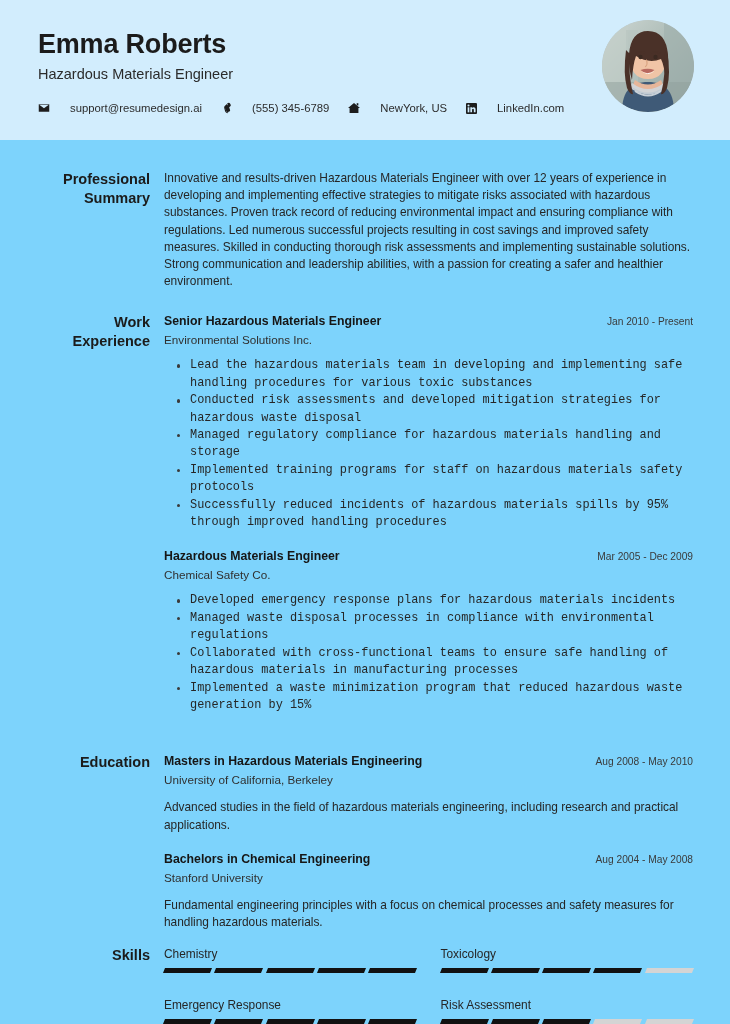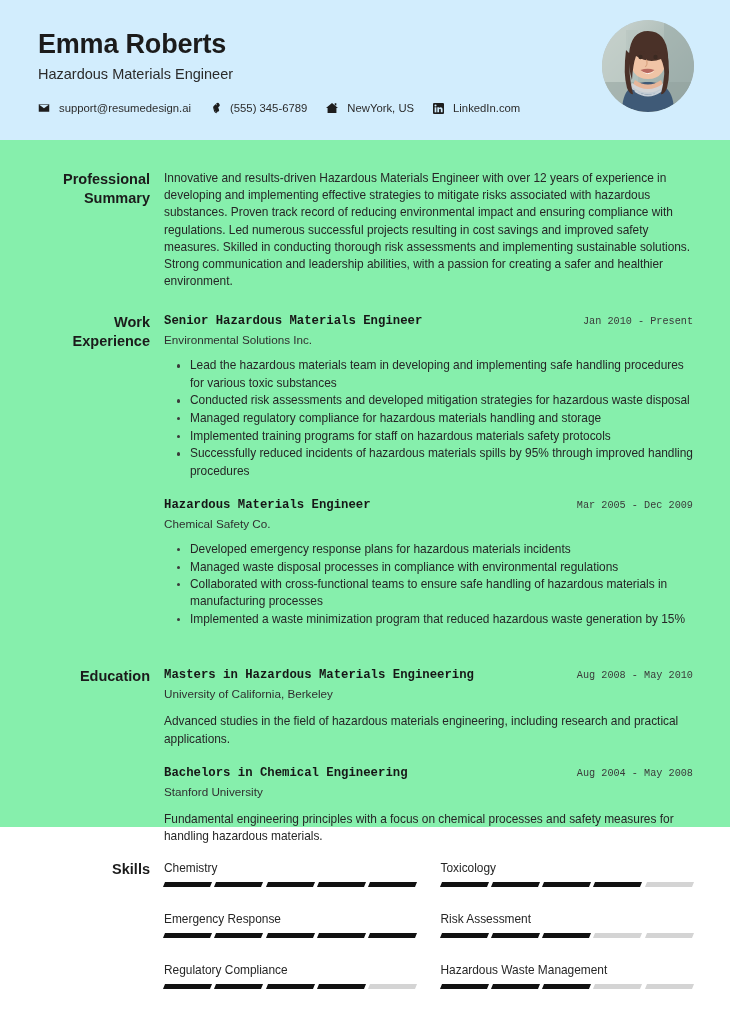--- a/index.html
+++ b/index.html
@@ -3,21 +3,21 @@
 <meta charset="utf-8">
 <style>
   * { box-sizing: border-box; margin: 0; padding: 0; }
   html, body {
     width: 730px;
     height: 1024px;
     background: #ffffff;
     font-family: "Liberation Sans", sans-serif;
     overflow: hidden;
   }
-  .page { position: relative; width: 730px; height: 827px; background: #86efac; }
+  .page { position: relative; width: 730px; height: 1024px; background: #7dd3fc; }
 
   
   .header {
     position: relative;
     height: 140px;
     background: #d2edfd;
     padding: 28px 36px 0 38px;
   }
   .name {
     font-size: 27px;
@@ -33,21 +33,21 @@
     line-height: 20px;
   }
   .contact-row {
     display: flex;
     align-items: center;
     margin-top: 18px;
     gap: 19px;
     font-size: 11.3px;
     color: #2c2c2c;
   }
-  .contact-item { display: flex; align-items: center; gap: 9px; white-space: nowrap; }
+  .contact-item { display: flex; align-items: center; gap: 20px; white-space: nowrap; }
   .contact-item svg { display: block; flex: 0 0 auto; }
   .photo {
     position: absolute;
     top: 20px;
     right: 36px;
     width: 92px;
     height: 92px;
     border-radius: 50%;
     overflow: hidden;
     background: #b9c9cf;
@@ -84,21 +84,20 @@
   #section-education { margin-top: 36px; }
   #section-skills { margin-top: 12px; }
 
   .entry { margin-bottom: 3px; }
   .entry + .entry { margin-top: 17px; }
   .entry-head {
     display: flex;
     align-items: baseline;
     justify-content: space-between;
     gap: 20px;
-    font-family: Liberation Mono, monospace;
   }
   .entry-title {
     font-size: 12.3px;
     font-weight: bold;
     color: #161616;
     line-height: 17px;
   }
   .entry-date {
     font-size: 10.2px;
     color: #3a3a3a;
@@ -115,20 +114,21 @@
   .entry-desc {
     font-size: 11.9px;
     line-height: 17.2px;
     color: #262626;
     margin-top: 11px;
   }
   ul.bullets {
     margin-top: 9px;
     padding-left: 26px;
     list-style: none;
+    font-family: Liberation Mono, monospace;
   }
   ul.bullets li {
     position: relative;
     font-size: 11.9px;
     line-height: 17.2px;
     color: #262626;
     margin-bottom: 0.5px;
   }
   ul.bullets li::before {
     content: "";

